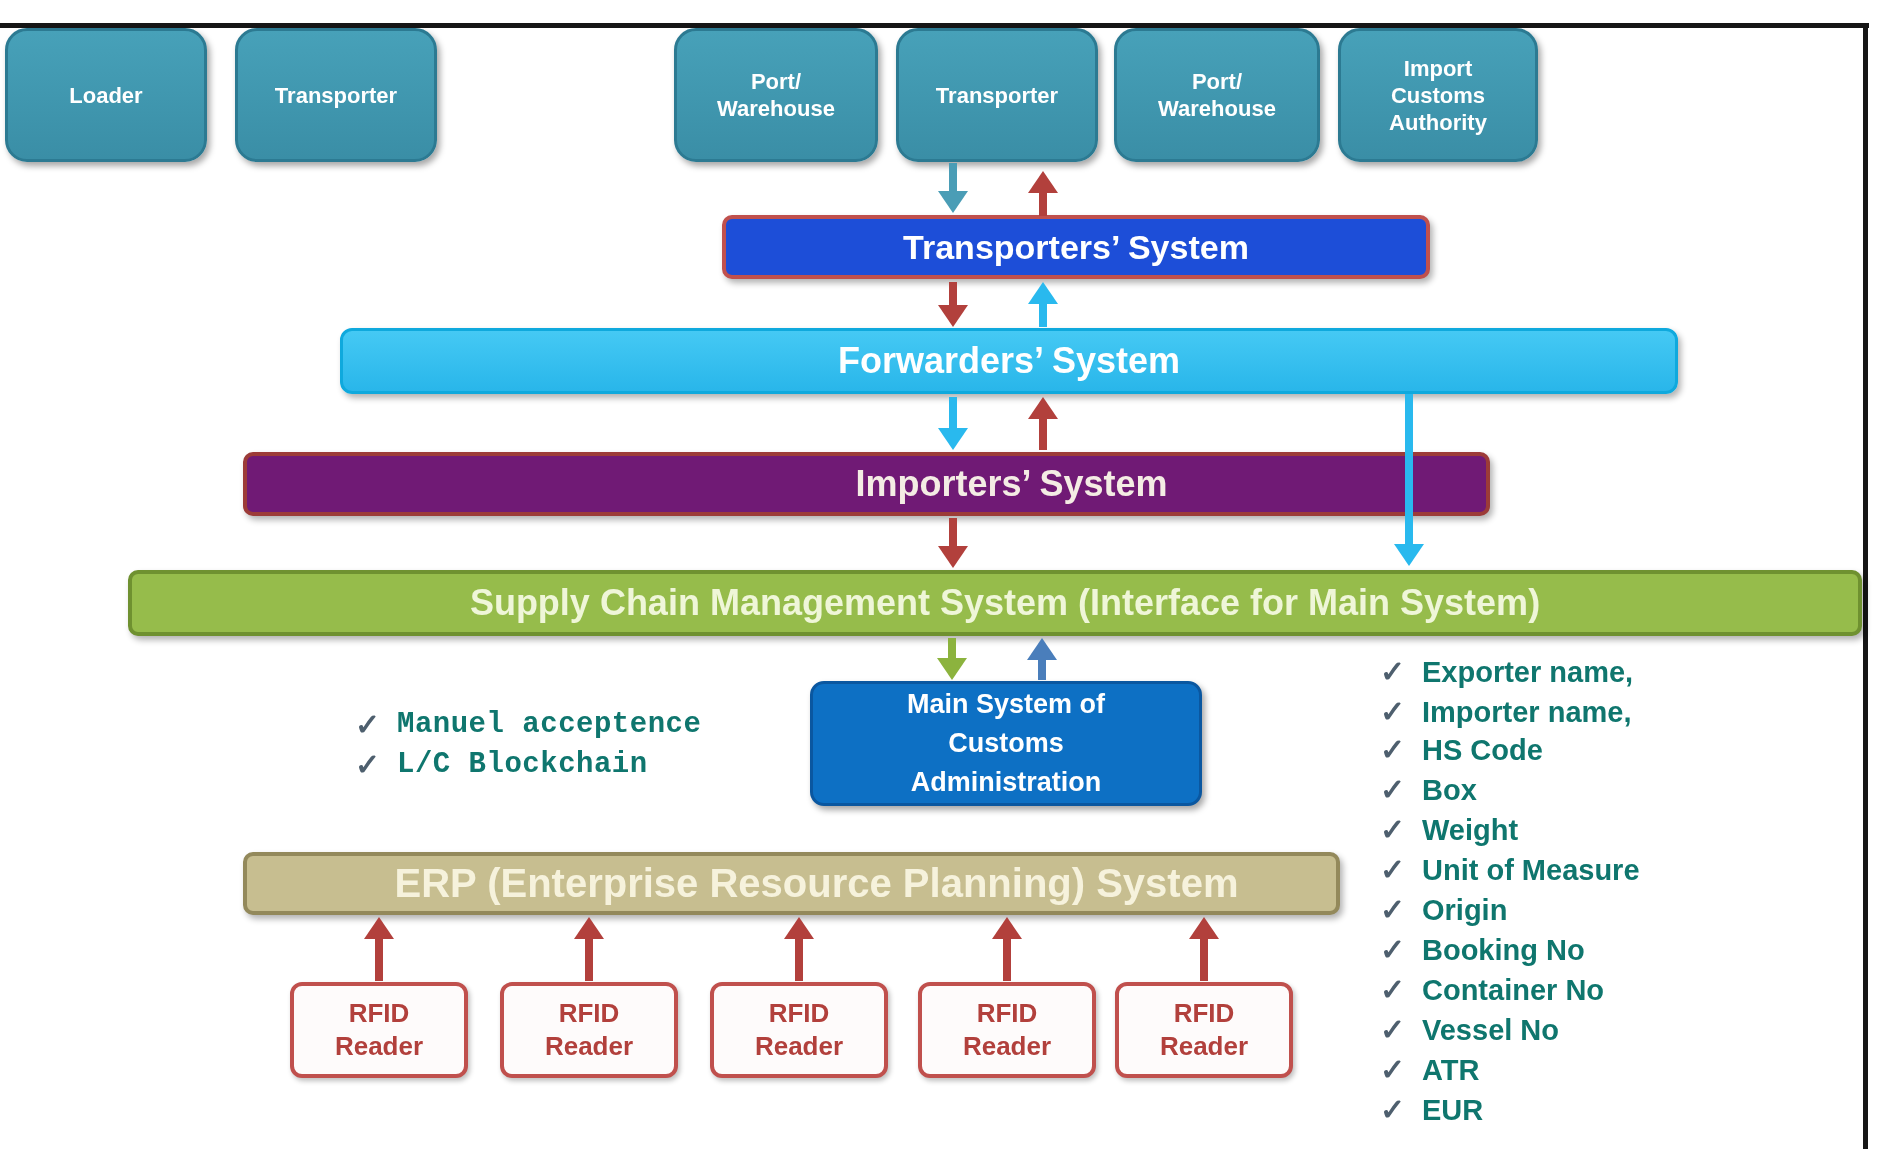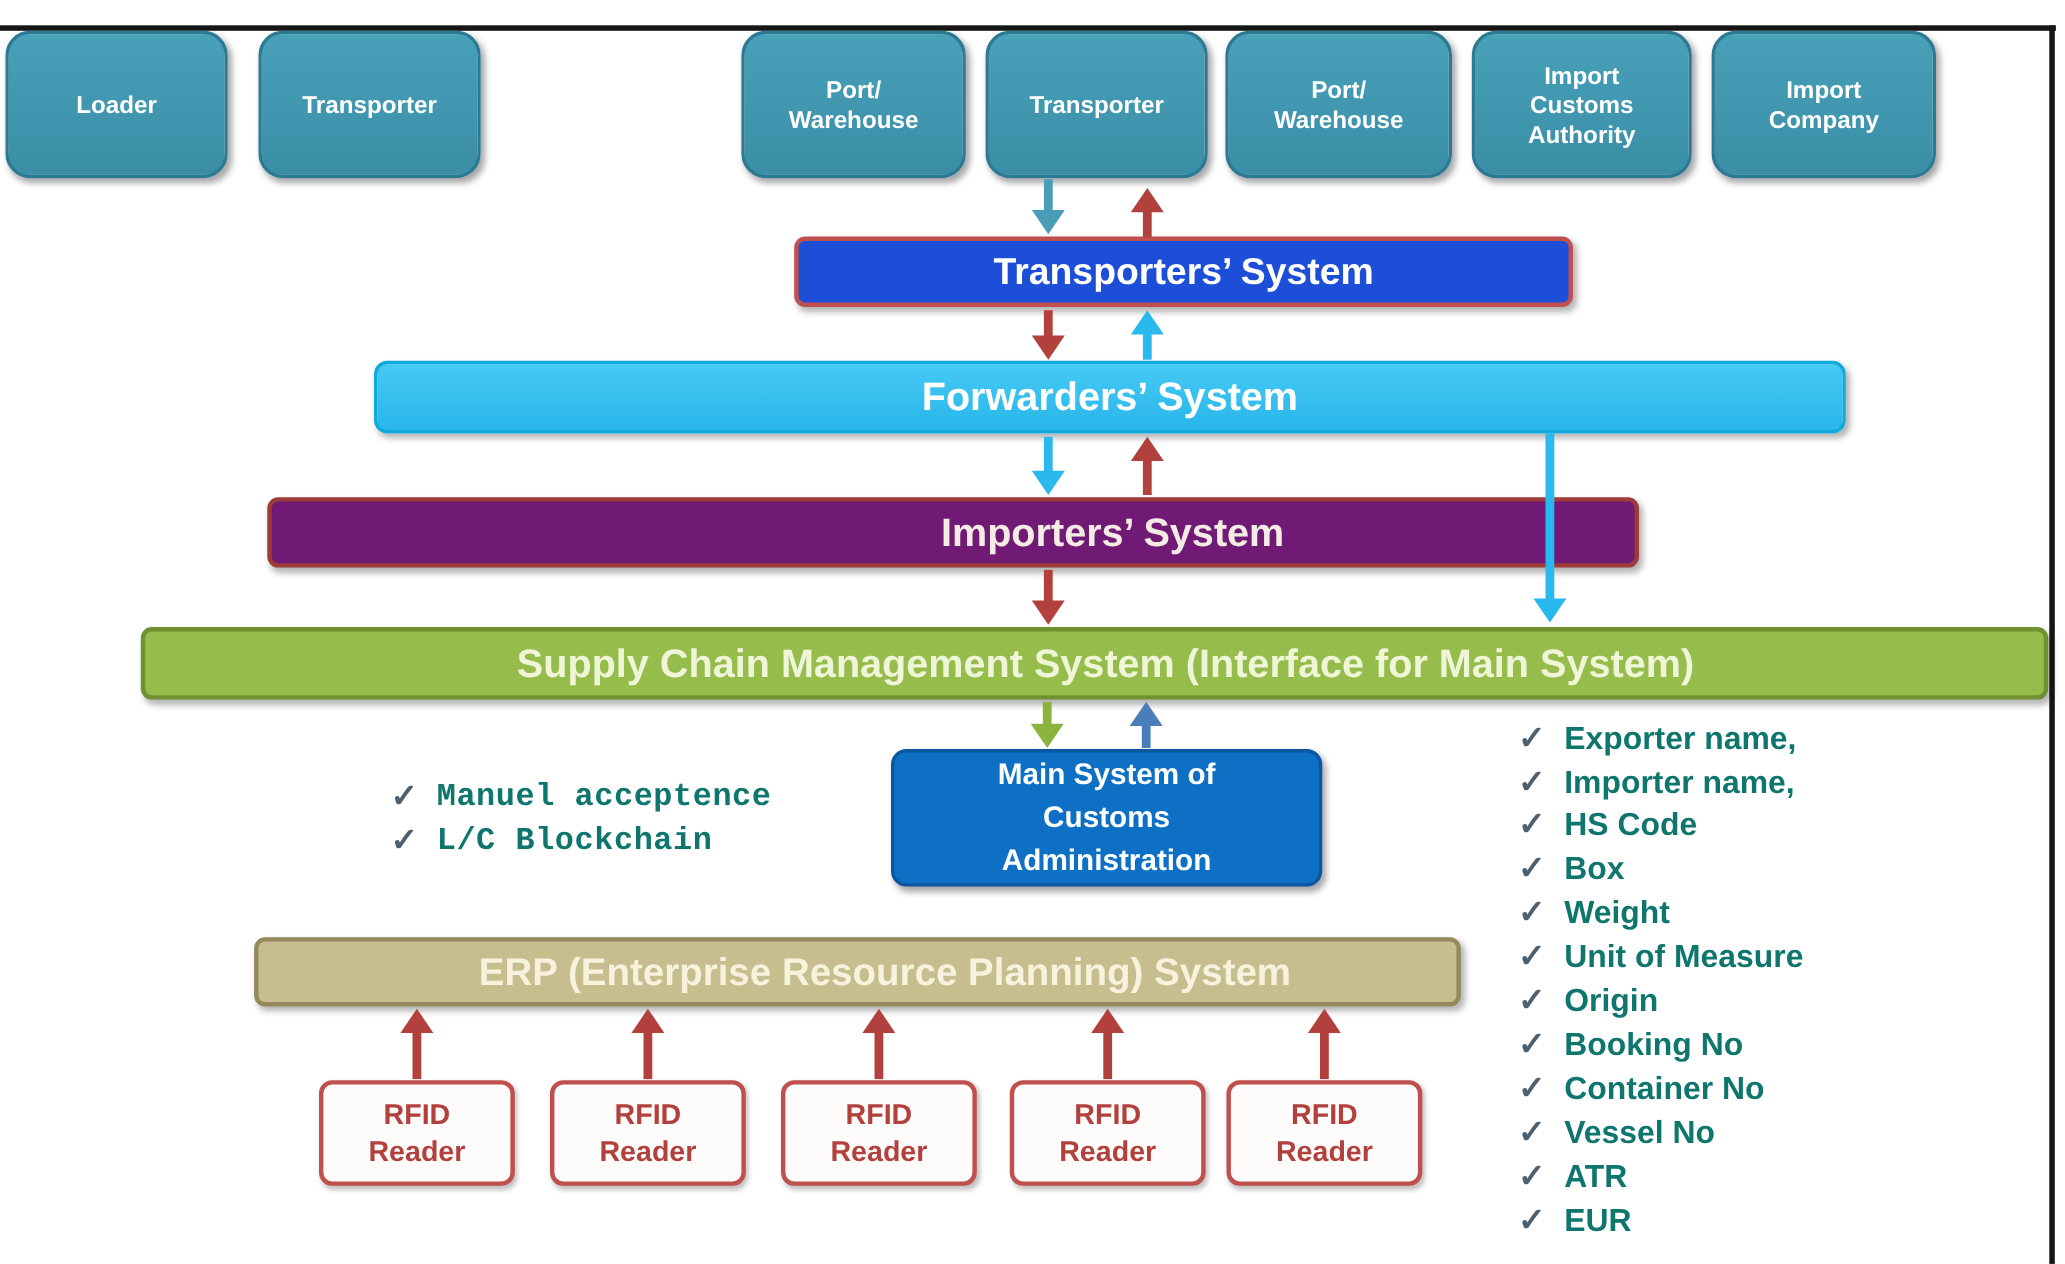--- a/index.html
+++ b/index.html
@@ -23,21 +23,21 @@
 
   
   .bar{
     position:absolute;box-sizing:border-box;display:flex;align-items:center;justify-content:center;
     font-weight:bold;border-radius:10px;box-shadow:3px 4px 6px rgba(0,0,0,.30);z-index:2;text-align:center;
   }
   .bar-transporters{left:722px;top:215px;width:708px;height:64px;background:#1d4ed8;border:4px solid #c0504d;color:#ffffff;font-size:34px;}
   .bar-forwarders{left:340px;top:328px;width:1338px;height:66px;background:linear-gradient(180deg,#45c9f4 0%,#29b6ea 100%);border:3px solid #0fa9dd;color:#ffffff;font-size:36px;border-radius:12px;}
   .bar-importers{left:243px;top:452px;width:1247px;height:64px;background:#701a75;border:4px solid #9c3b38;color:#f4ece4;font-size:36px;padding-left:290px;}
   .bar-supply{left:128px;top:570px;width:1734px;height:66px;background:#96bc4b;border:4px solid #6f9130;color:#eff6d8;font-size:36px;padding-left:20px;}
-  .bar-erp{left:231px;top:852px;width:1097px;height:63px;background:#c7be90;border:4px solid #93895b;color:#f6f2dc;font-size:35px;padding-left:50px;text-align:center;}
+  .bar-erp{left:243px;top:852px;width:1097px;height:63px;background:#c7be90;border:4px solid #93895b;color:#f6f2dc;font-size:40px;padding-left:50px;text-align:center;}
 
   
   .main-box{
     position:absolute;left:810px;top:681px;width:392px;height:125px;box-sizing:border-box;
     background:#0d70c4;border:3px solid #0a57a0;border-radius:14px;color:#ffffff;
     font-weight:bold;font-size:27px;line-height:39px;text-align:center;
     display:flex;flex-direction:column;align-items:center;justify-content:center;
     box-shadow:3px 4px 6px rgba(0,0,0,.35);z-index:3;
   }
   .main-box span{display:block;}
@@ -91,23 +91,20 @@
   </div>
   <div class="tbox" style="left:896px;width:202px;">
     <span>Transporter</span>
   </div>
   <div class="tbox" style="left:1114px;width:206px;">
     <span>Port/ Warehouse</span>
   </div>
   <div class="tbox" style="left:1338px;width:200px;text-align:center;">
     <span>Import Customs Authority</span>
   </div>
-  <div class="tbox" style="left:1556px;width:204px;">
-    <span>Import Company</span>
-  </div>
 
   <div class="bar bar-transporters">
     <span>Transporters’ System</span>
   </div>
   <div class="bar bar-forwarders">
     <span>Forwarders’ System</span>
   </div>
   <div class="bar bar-importers">
     <span>Importers’ System</span>
   </div>

